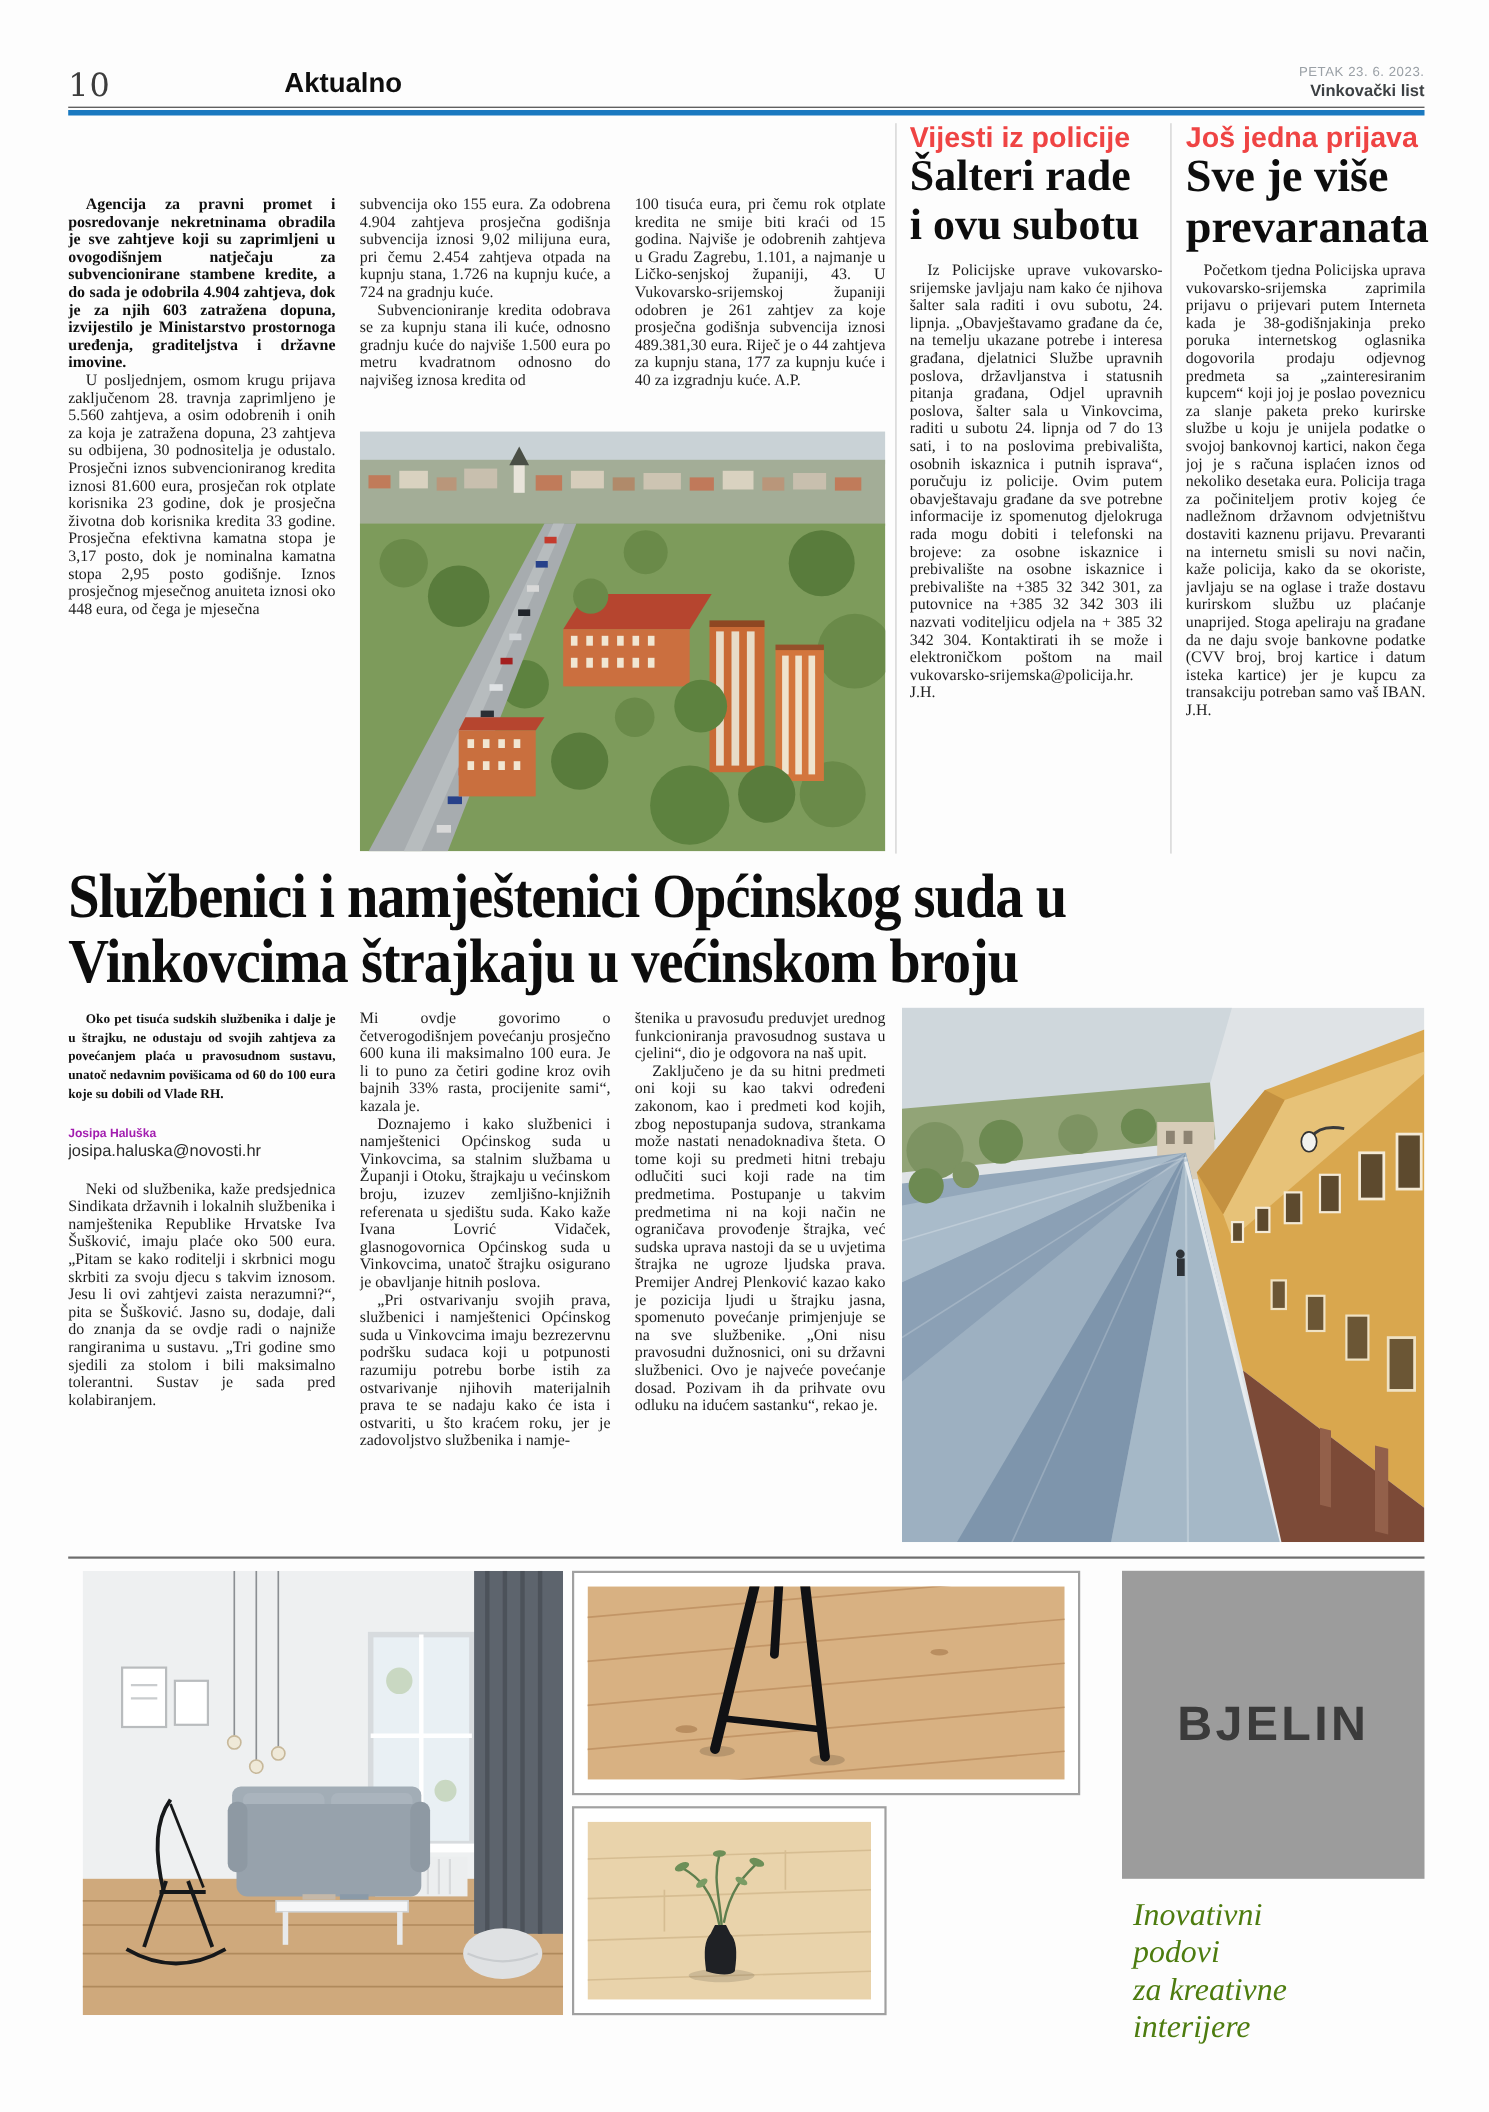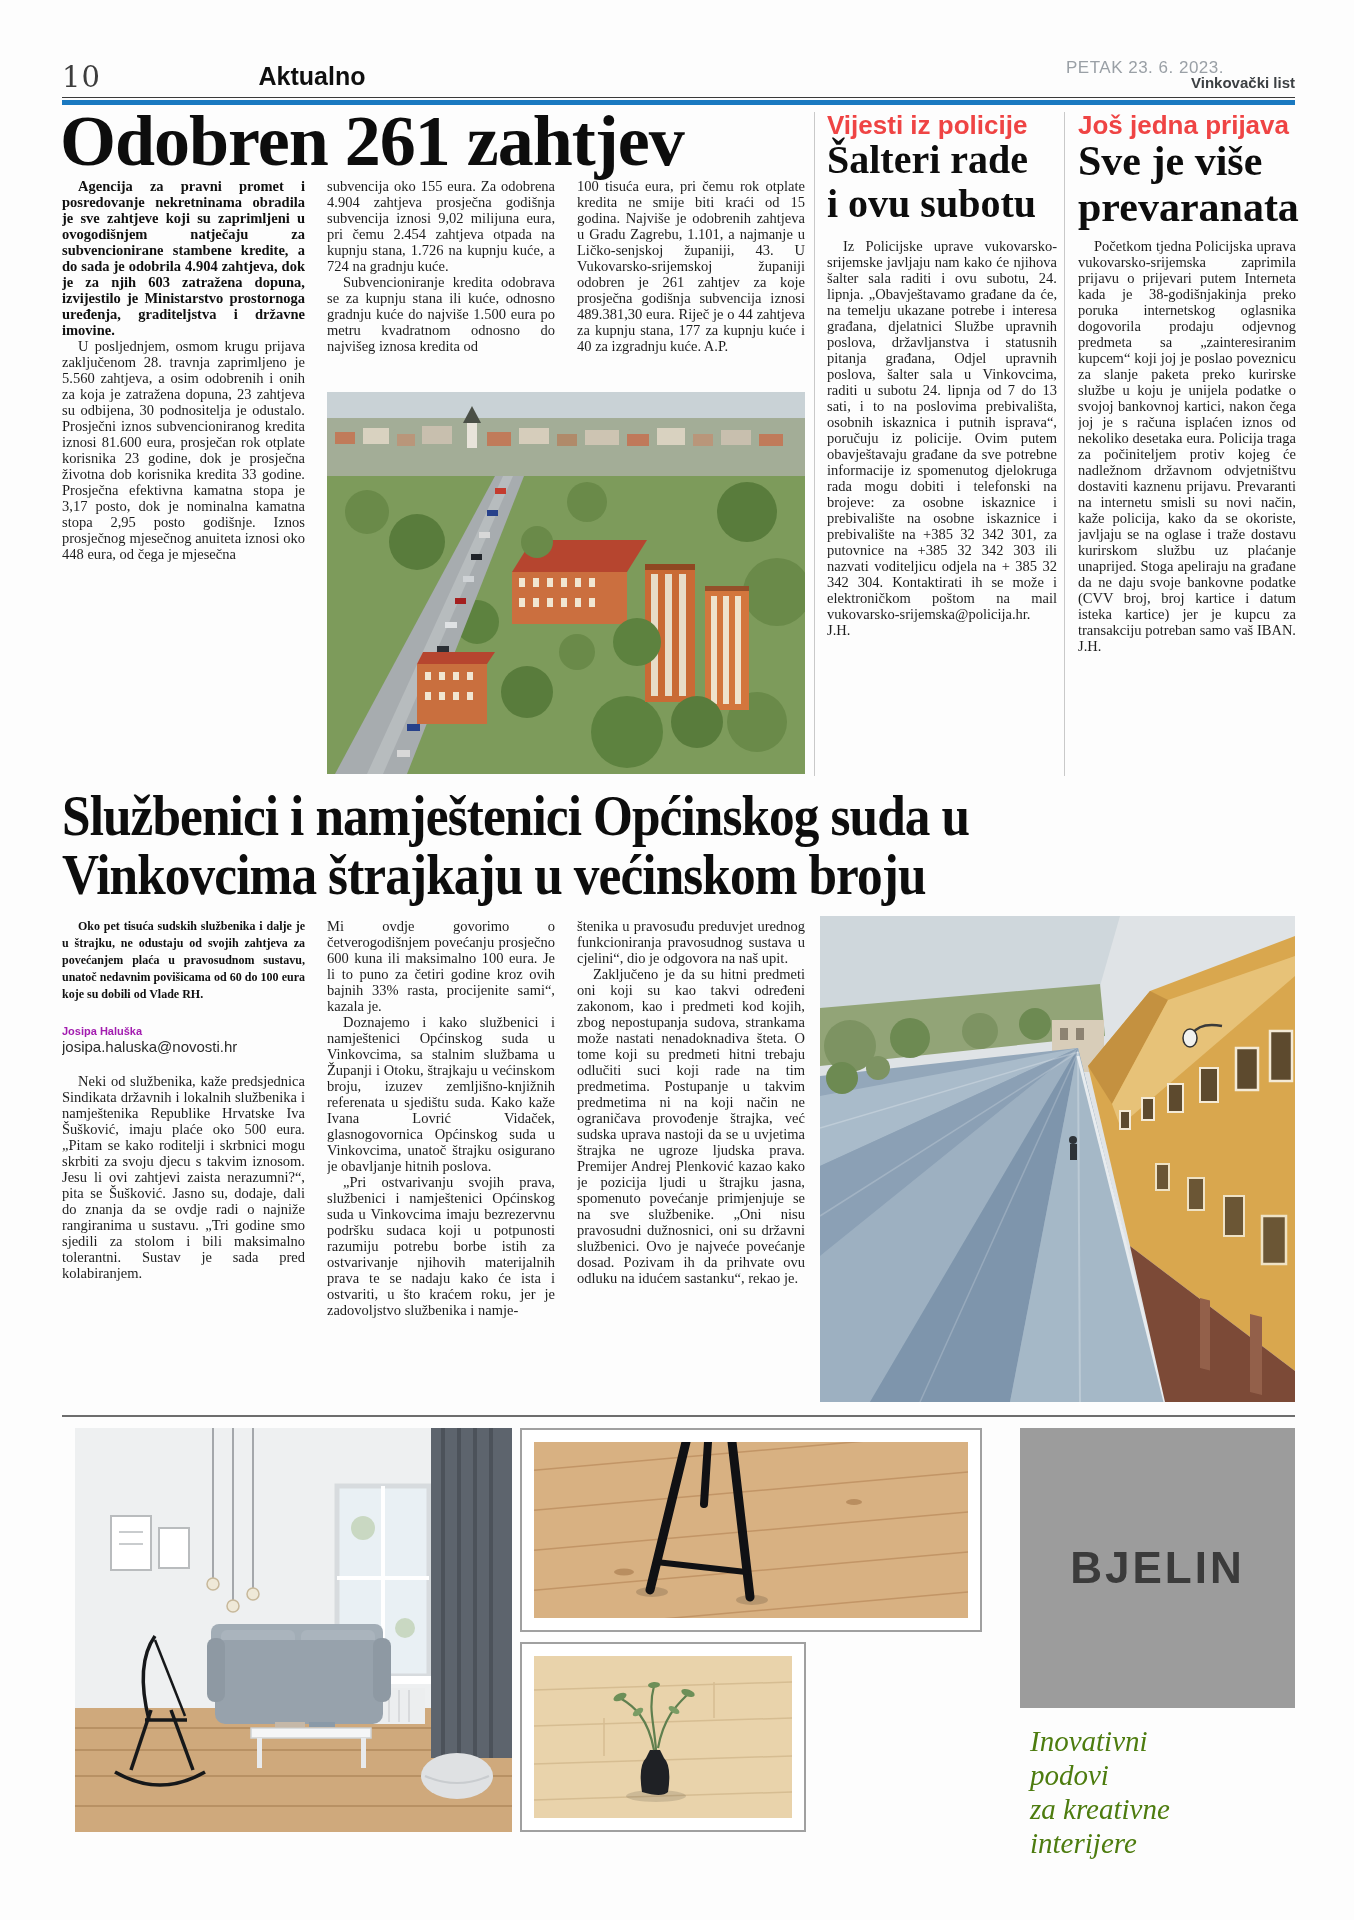--- a/index.html
+++ b/index.html
@@ -2,21 +2,21 @@
 <html><head>
 <meta charset="utf-8">
 <style>
   html,body{margin:0;padding:0;background:#e9e9e9;}
   #page{position:relative;width:1354px;height:1920px;background:#fdfdfd;margin:0 auto;
         font-family:"Liberation Serif",serif;color:#1d1d1d;overflow:hidden;}
   .abs{position:absolute;}
   
   .pagenum{font-family:"DejaVu Serif",serif;font-size:29px;color:#3d3d3d;letter-spacing:1px;}
   .section-title{font-family:"Liberation Sans",sans-serif;font-weight:bold;font-size:25px;color:#0f0f0f;text-align:center;}
-  .masthead-date{font-family:"Liberation Sans",sans-serif;font-size:17px;color:#9aa0a6;text-align:center;letter-spacing:.5px;}
+  .masthead-date{font-family:"Liberation Sans",sans-serif;font-size:12px;color:#9aa0a6;text-align:right;letter-spacing:.5px;}
   .masthead-name{font-family:"Liberation Sans",sans-serif;font-size:15px;font-weight:bold;color:#3c4043;text-align:right;}
   .rule-thin{height:1px;background:#3a3a3a;}
   .rule-blue{height:5px;background:#1a79c0;}
   .vline{width:1px;background:#c9c9c9;}
   .hrule-ad{height:2px;background:#6d6d6d;}
   
   .h1{font-family:"Liberation Serif",serif;font-weight:bold;font-size:72px;letter-spacing:-1px;color:#0d0d0d;white-space:nowrap;}
   .h2line{font-family:"Liberation Serif",serif;font-weight:bold;font-size:57px;line-height:59px;color:#0d0d0d;
           transform:scaleX(.9);transform-origin:left top;white-space:nowrap;letter-spacing:-1px;}
   .kicker{font-family:"Liberation Sans",sans-serif;font-weight:bold;font-size:26px;color:#ef4444;}
@@ -43,21 +43,20 @@
 
 <div id="page">
 
   <div class="abs pagenum" style="left:62px;top:60px;">10</div>
   <div class="abs section-title" style="left:62px;top:62px;width:500px;">Aktualno</div>
   <div class="abs masthead-date" style="left:995px;top:58px;width:300px;">PETAK 23. 6. 2023.</div>
   <div class="abs masthead-name" style="left:995px;top:74px;width:300px;">Vinkovački list</div>
   <div class="abs rule-thin" style="left:62px;top:97px;width:1233px;"></div>
   <div class="abs rule-blue" style="left:62px;top:100px;width:1233px;"></div>
 
-  <div class="abs h1" style="left:60px;top:100px;">Odobren 261 zahtjev</div>
 
   <div class="col" style="left:62px;top:178px;width:243px;height:476px;">
     <p class="ind lead">Agencija za pravni promet i posredovanje nekretninama obradila je sve zahtjeve koji su zaprimljeni u ovogodišnjem natječaju za subvencionirane stambene kredite, a do sada je odobrila 4.904 zahtjeva, dok je za njih 603 zatražena dopuna, izvijestilo je Ministarstvo prostornoga uređenja, graditeljstva i državne imovine.</p>
     <p class="ind">U posljednjem, osmom krugu prijava zaključenom 28. travnja zaprimljeno je 5.560 zahtjeva, a osim odobrenih i onih za koja je zatražena dopuna, 23 zahtjeva su odbijena, 30 podnositelja je odustalo. Prosječni iznos subvencioniranog kredita iznosi 81.600 eura, prosječan rok otplate korisnika 23 godine, dok je prosječna životna dob korisnika kredita 33 godine. Prosječna efektivna kamatna stopa je 3,17 posto, dok je nominalna kamatna stopa 2,95 posto godišnje. Iznos prosječnog mjesečnog anuiteta iznosi oko 448 eura, od čega je mjesečna</p>
   </div>
   <div class="col" style="left:327px;top:178px;width:228px;height:210px;">
     <p>subvencija oko 155 eura. Za odobrena 4.904 zahtjeva prosječna godišnja subvencija iznosi 9,02 milijuna eura, pri čemu 2.454 zahtjeva otpada na kupnju stana, 1.726 na kupnju kuće, a 724 na gradnju kuće.</p>
     <p class="ind">Subvencioniranje kredita odobrava se za kupnju stana ili kuće, odnosno gradnju kuće do najviše 1.500 eura po metru kvadratnom odnosno do najvišeg iznosa kredita od</p>
   </div>
   <div class="col" style="left:577px;top:178px;width:228px;height:210px;">

